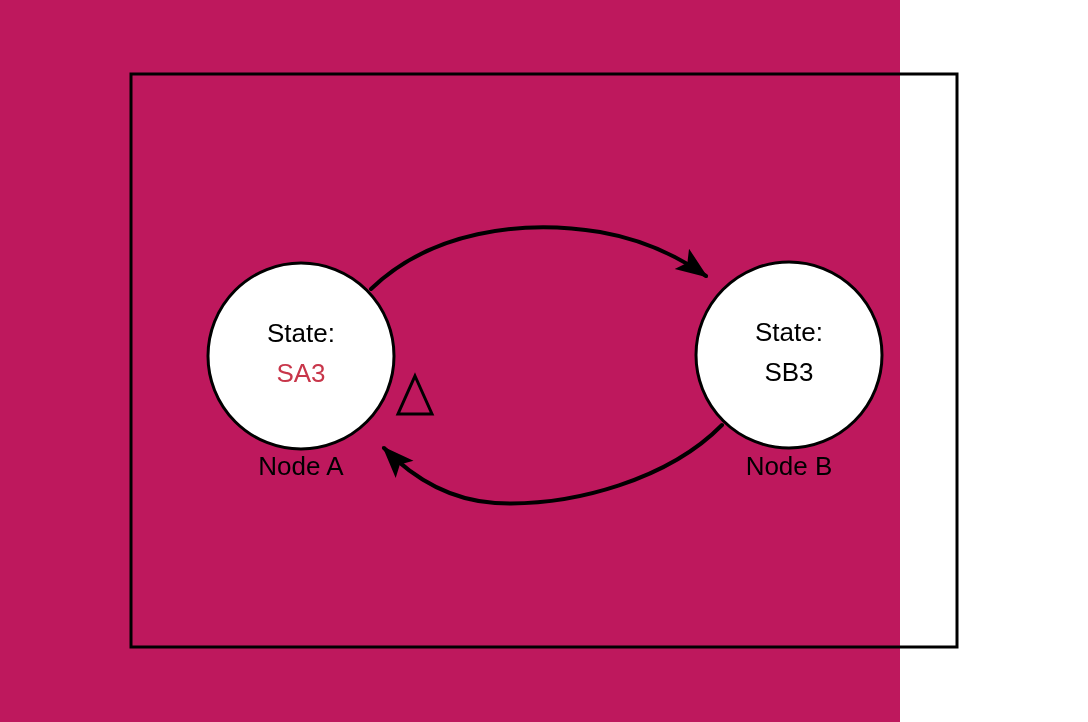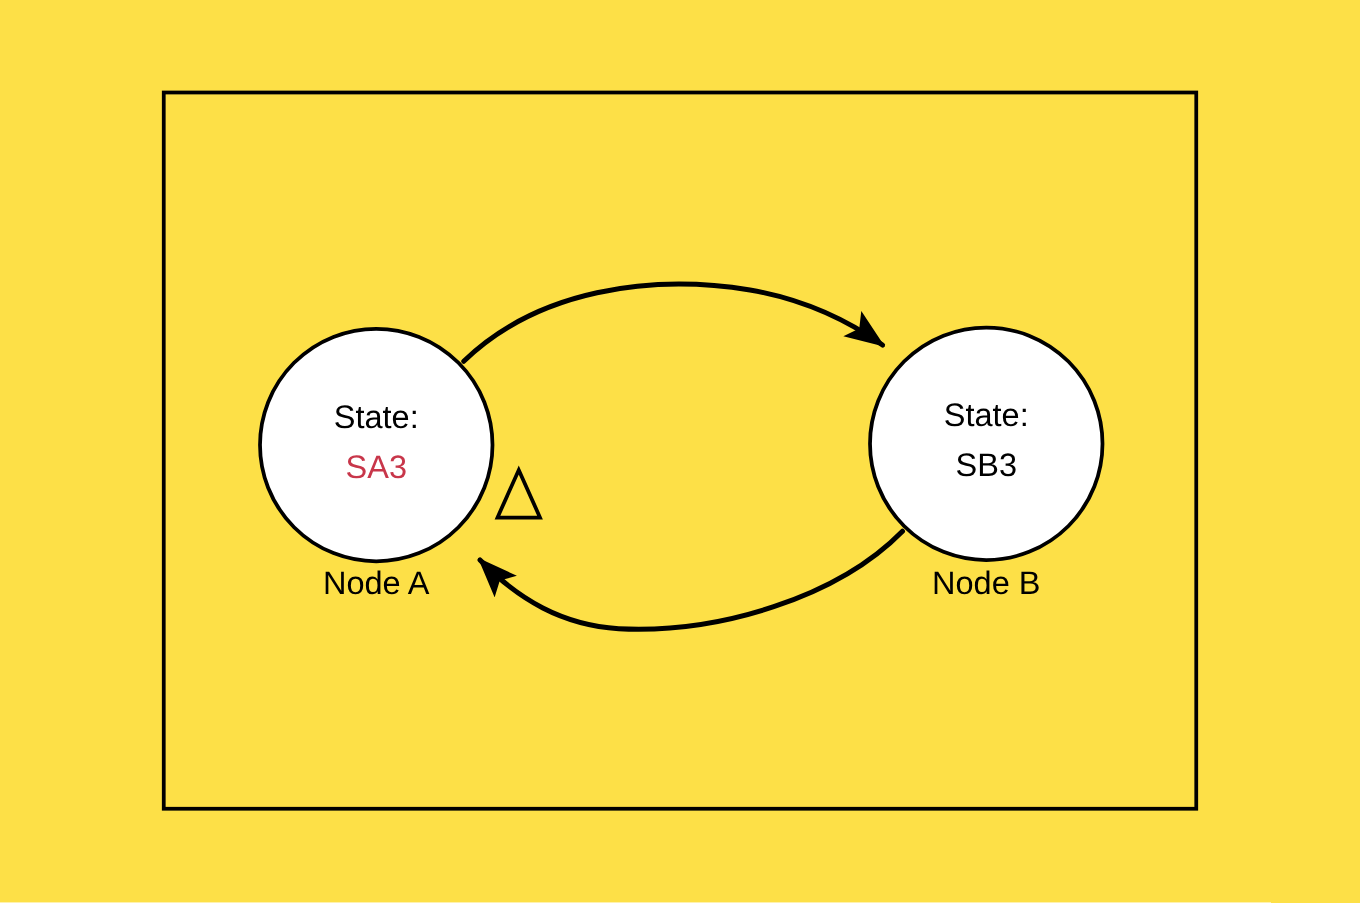--- a/index.html
+++ b/index.html
@@ -32,21 +32,21 @@
   .node-state-value,
   .node-caption {
     font-family: "Liberation Sans", sans-serif;
     font-size: 26px;
     font-weight: normal;
   }
 </style>
 </head>
 <body>
 
-<div id="diagram-canvas" style="width: 1088px; height: 722px; background: #fde047;">
+<div id="diagram-canvas" style="width: 900px; height: 722px; background: #be185d;">
 
   <svg id="diagram-svg" viewBox="0 0 1088 722" xmlns="http://www.w3.org/2000/svg">
 
     <defs>
       <marker id="arrowhead-filled" markerWidth="9" markerHeight="9" refX="7.4" refY="3.1" orient="auto" markerUnits="strokeWidth">
         <path d="M 0 0 L 8 3.1 L 0 6.2 L 1.7 3.1 Z" fill="#000000"></path>
       </marker>
     </defs>
 
     <rect id="outer-border-rect" fill="none" stroke="#000000" stroke-width="3" x="131" y="74" width="826" height="573"></rect>

